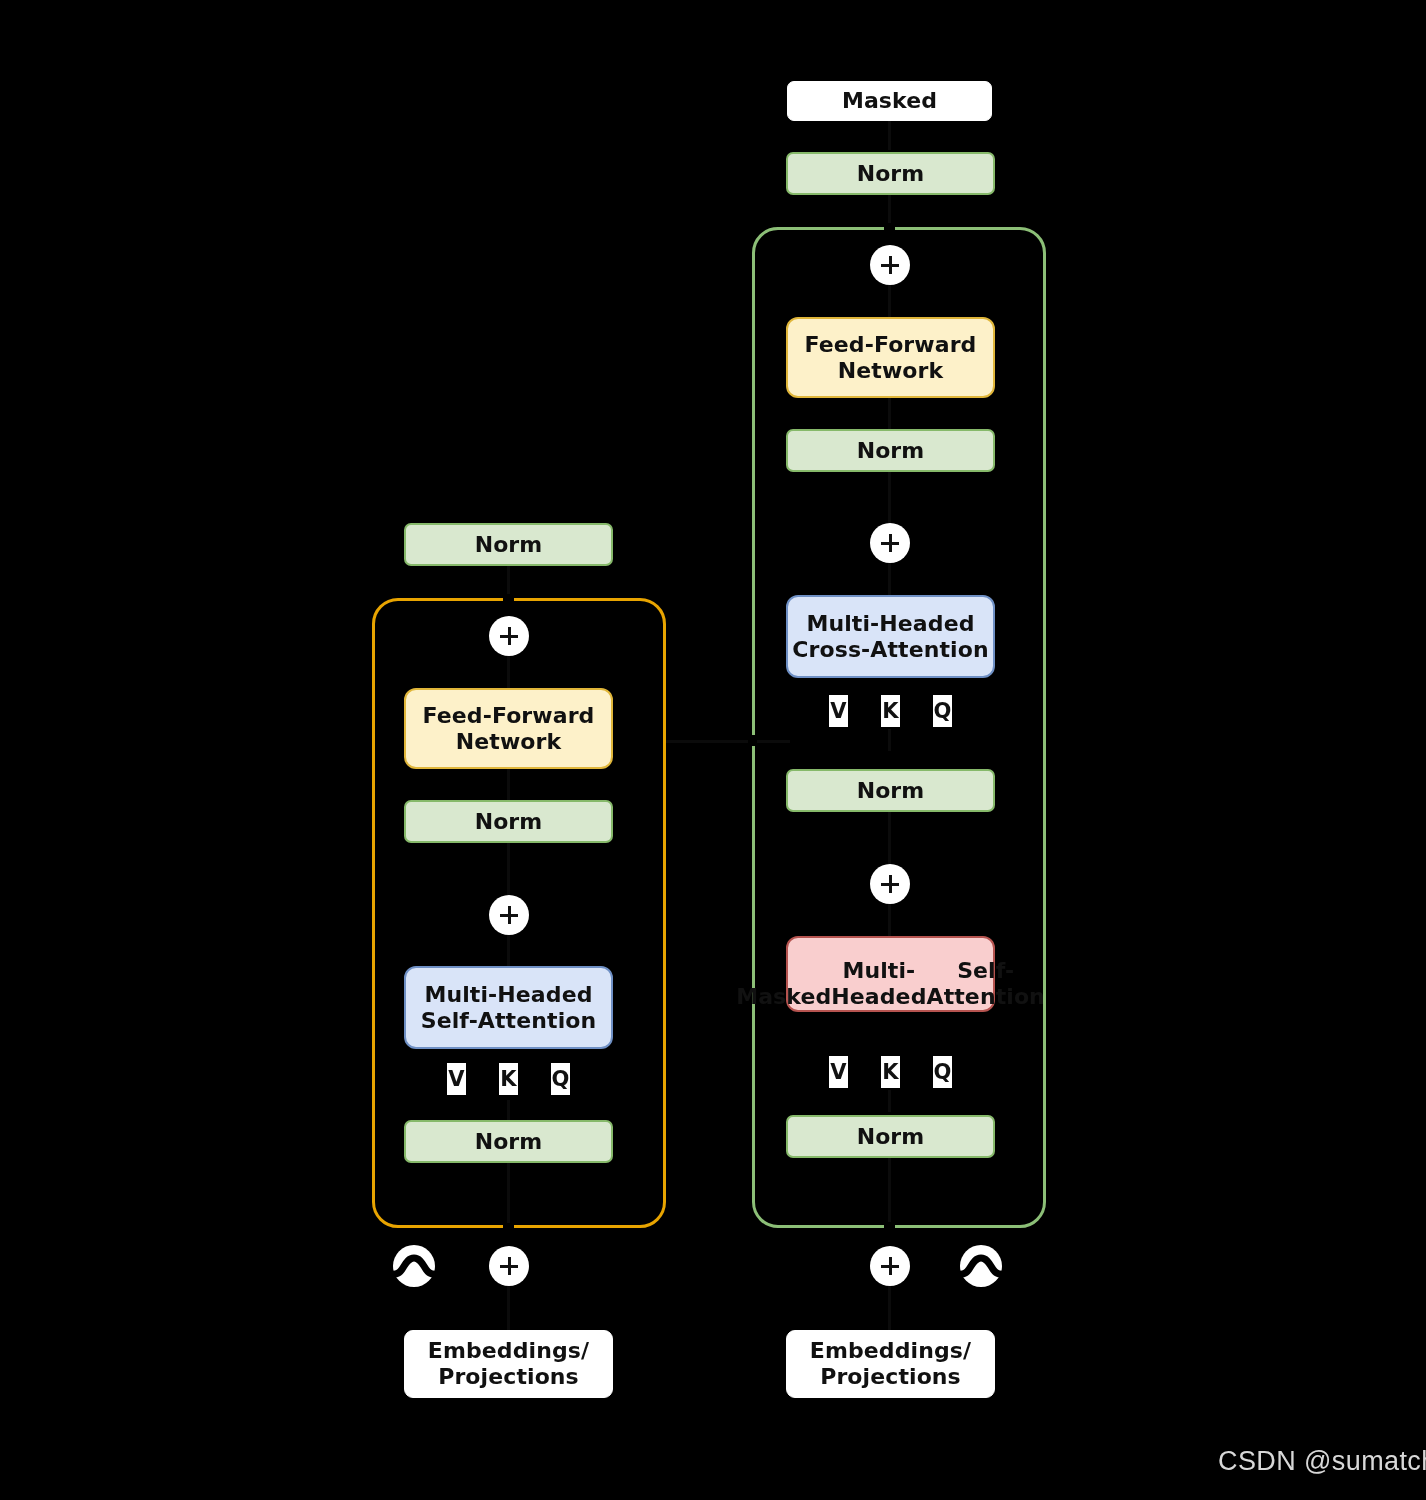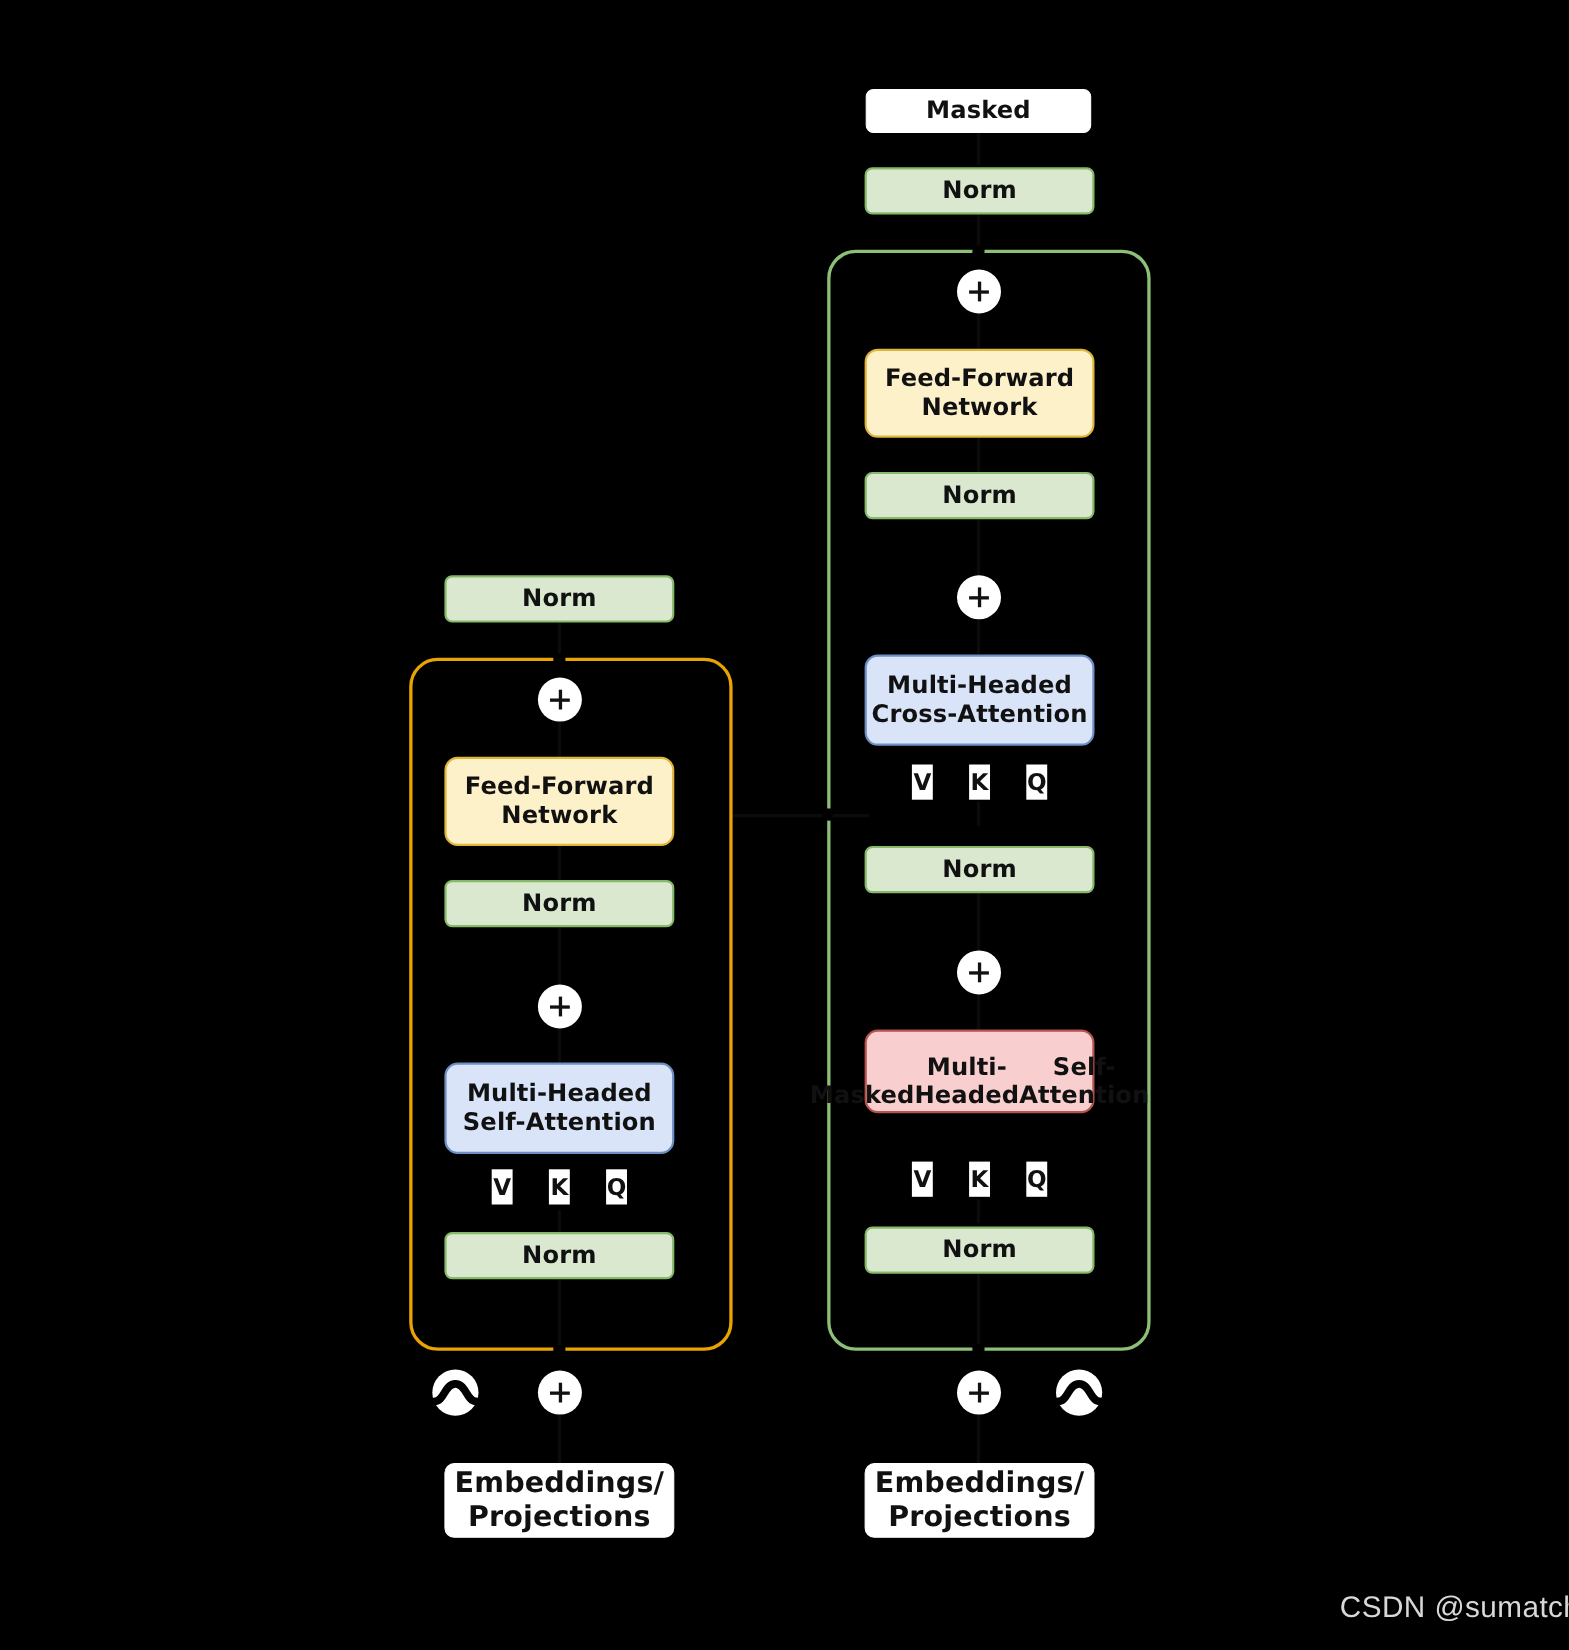--- a/index.html
+++ b/index.html
@@ -35,21 +35,21 @@
   .node.masked{
     background:#f9cece;border:2px solid #b5534f;
     font-size:22px;border-radius:12px;
   }
   .node.plain{
     background:#ffffff;border:1px solid #ffffff;
     font-size:22px;border-radius:7px;
   }
   .node.embed{
     background:#ffffff;border:1px solid #ffffff;
-    font-size:26px;border-radius:9px;
+    font-size:22px;border-radius:9px;
   }
 
   
   .addcircle{
     position:absolute;width:40px;height:40px;border-radius:50%;
     background:#ffffff;display:flex;align-items:center;justify-content:center;
     box-sizing:border-box;
   }
   .addcircle .plus{
     position:relative;width:18px;height:18px;display:block;

